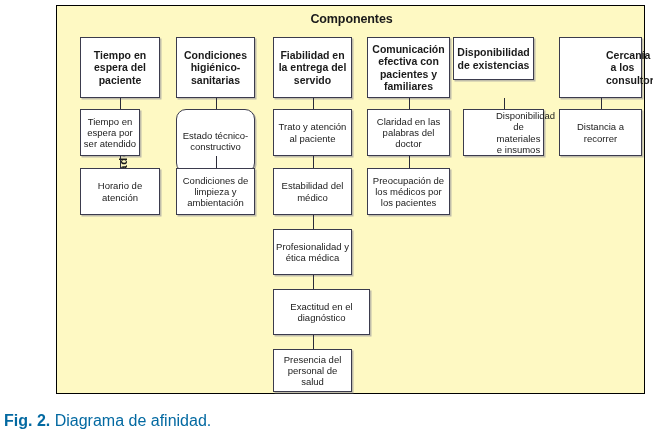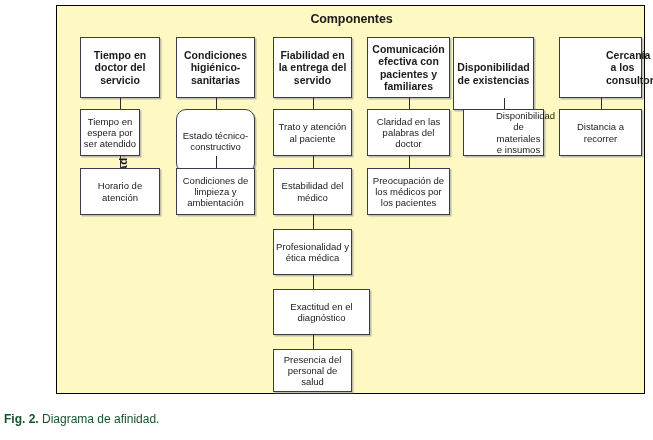--- a/index.html
+++ b/index.html
@@ -93,42 +93,42 @@
     position: absolute;
     width: 1px;
     background: #2b2b38;
   }
 
   
   #figure-caption {
     position: absolute;
     left: 4px;
     top: 412px;
-    font-size: 12px;
-    color: #14532d;
+    font-size: 16px;
+    color: #0369a1;
     white-space: nowrap;
   }
   #figure-caption .cap-label {
     font-weight: bold;
   }
 </style>
 </head>
 <body>
 
 <div id="figure-frame">
 
   <div id="diagram-title">Componentes</div>
 
   <div id="indicadores-label">
     <span class="rot">Indicadores</span>
   </div>
 
   <div id="node-layer">
       <div class="node header" style="left: 23px; top: 31px; width: 80px; height: 61px;">
-        <span>Tiempo en doctor del servicio</span>
+        <span>Tiempo en espera del paciente</span>
       </div>
       <div class="node indicator" style="left: 23px; top: 103px; width: 60px; height: 47px;">
         <span>Tiempo en espera por ser atendido</span>
       </div>
       <div class="node indicator" style="left: 23px; top: 162px; width: 80px; height: 47px;">
         <span>Horario de atención</span>
       </div>
       <div class="node header" style="left: 119px; top: 31px; width: 79px; height: 61px;">
         <span>Condiciones higiénico-sanitarias</span>
       </div>
@@ -158,21 +158,21 @@
       </div>
       <div class="node header" style="left: 310px; top: 31px; width: 83px; height: 61px;">
         <span>Comunicación efectiva con pacientes y familiares</span>
       </div>
       <div class="node indicator" style="left: 310px; top: 103px; width: 83px; height: 47px;">
         <span>Claridad en las palabras del doctor</span>
       </div>
       <div class="node indicator" style="left: 310px; top: 162px; width: 83px; height: 47px;">
         <span>Preocupación de los médicos por los pacientes</span>
       </div>
-      <div class="node header" style="left: 396px; top: 31px; width: 81px; height: 73px;">
+      <div class="node header" style="left: 396px; top: 31px; width: 81px; height: 43px;">
         <span>Disponibilidad de existencias</span>
       </div>
       <div class="node indicator" style="left: 406px; top: 103px; width: 81px; height: 47px; padding-left: 32px;">
         <span>Disponibilidad de materiales e insumos</span>
       </div>
       <div class="node header" style="left: 502px; top: 31px; width: 83px; height: 61px; padding-left: 46px;">
         <span>Cercanía a los consultorios</span>
       </div>
       <div class="node indicator" style="left: 502px; top: 103px; width: 83px; height: 47px;">
         <span>Distancia a recorrer</span>

